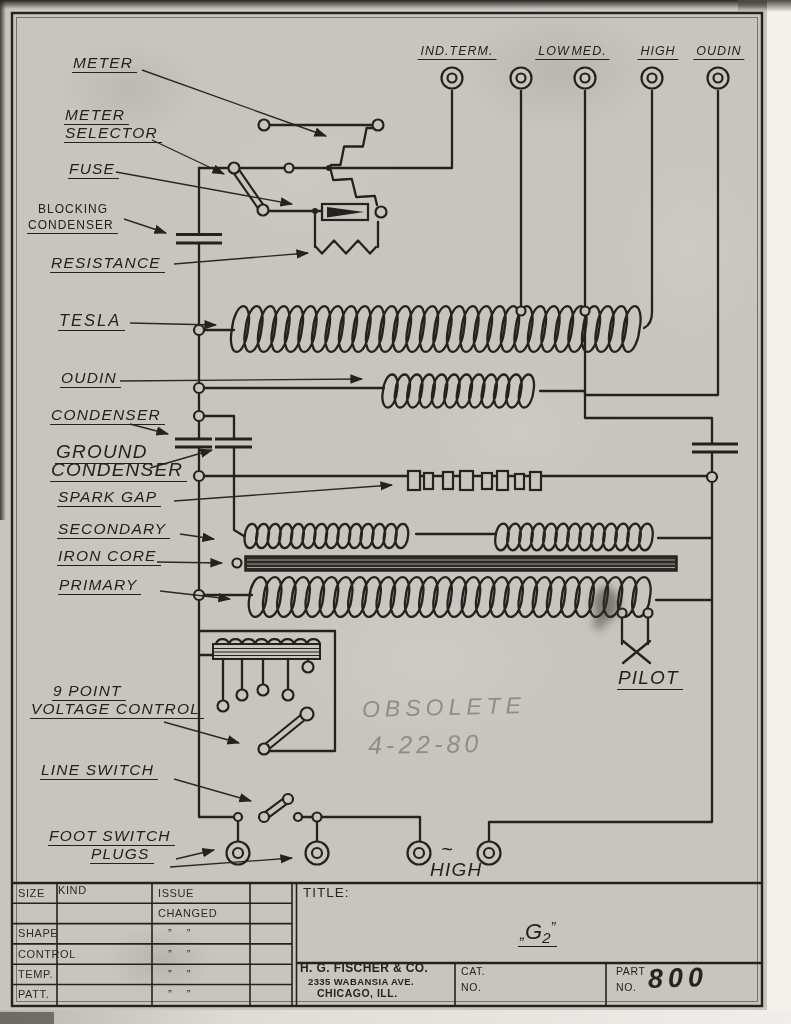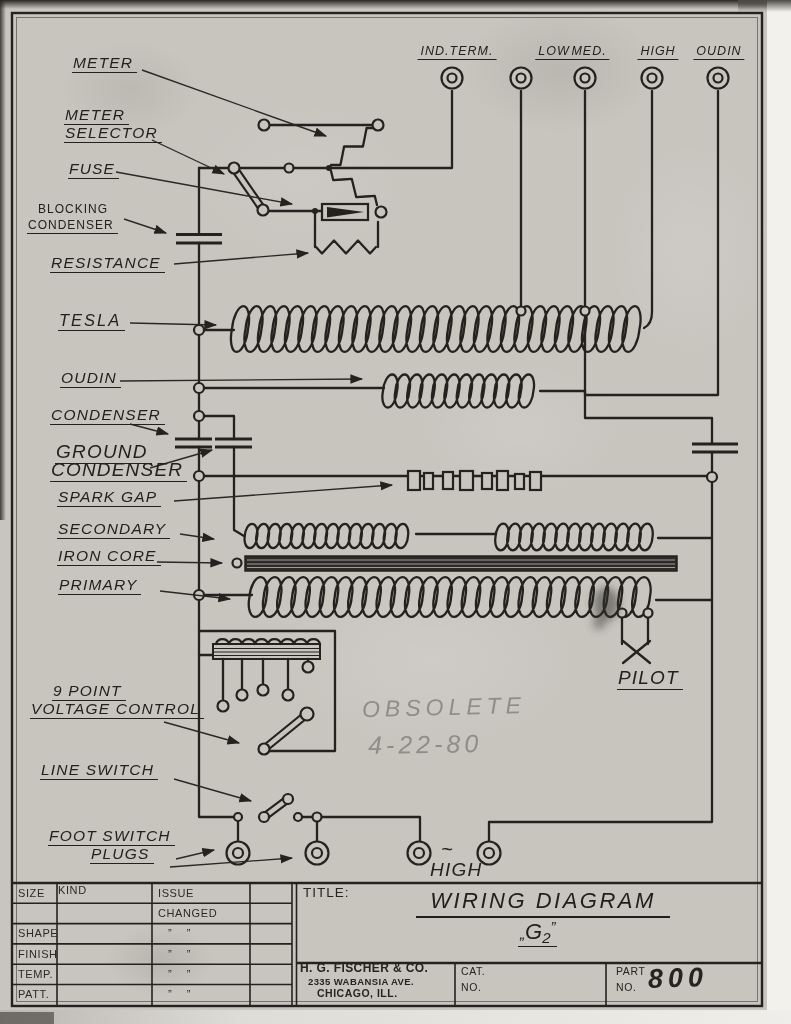--- a/index.html
+++ b/index.html
@@ -322,33 +322,32 @@
   <div class="term" style="left:589px;top:44px;">MED.</div>
   <div class="term" style="left:658px;top:44px;">HIGH</div>
   <div class="term" style="left:719px;top:44px;">OUDIN</div>
 
   <div class="pencil" style="left:362px;top:694px;font-size:23px;letter-spacing:5px;transform:rotate(-1.5deg);">OBSOLETE</div>
   <div class="pencil" style="left:368px;top:730px;font-size:25px;letter-spacing:4px;transform:rotate(-1deg);">4-22-80</div>
 
   <div class="tb tb-row" style="left:18px;top:887px;">SIZE</div>
   <div class="tb tb-row" style="left:18px;top:884px;padding-left:40px;">KIND</div>
   <div class="tb tb-row" style="left:18px;top:927px;">SHAPE</div>
-  <div class="tb tb-row" style="left:18px;top:948px;">FINISH</div>
+  <div class="tb tb-row" style="left:18px;top:948px;">CONTROL</div>
   <div class="tb tb-row" style="left:18px;top:968px;">TEMP.</div>
   <div class="tb tb-row" style="left:18px;top:988px;">PATT.</div>
 
   <div class="tb tb-row" style="left:158px;top:887px;">ISSUE</div>
   <div class="tb tb-row" style="left:158px;top:907px;">CHANGED</div>
   <div class="tb tb-row" style="left:168px;top:927px;letter-spacing:6px;">”  ”</div>
   <div class="tb tb-row" style="left:168px;top:948px;letter-spacing:6px;">”  ”</div>
   <div class="tb tb-row" style="left:168px;top:968px;letter-spacing:6px;">”  ”</div>
   <div class="tb tb-row" style="left:168px;top:988px;letter-spacing:6px;">”  ”</div>
 
   <div class="tb" style="left:303px;top:885px;font-size:13.5px;letter-spacing:1px;">TITLE:</div>
-  <div class="tb tb-big" style="left:416px;top:888px;width:254px;">WIRING DIAGRAM</div>
   <div class="tb tb-model" style="left:518px;top:919px;">
     <span style="font-size:15px;">„</span><span style="font-size:22px;">G</span><span style="font-size:15px;position:relative;top:4px;">2</span><span style="font-size:15px;position:relative;top:-7px;">”</span>
   </div>
 
   <div class="tb" style="left:300px;top:961px;font-size:12px;font-weight:700;letter-spacing:.4px;">H. G. FISCHER &amp; CO.</div>
   <div class="tb" style="left:308px;top:976px;font-size:9.5px;font-weight:700;letter-spacing:.4px;">2335 WABANSIA AVE.</div>
   <div class="tb" style="left:317px;top:987px;font-size:10.5px;font-weight:700;letter-spacing:.5px;">CHICAGO, ILL.</div>
 
   <div class="tb" style="left:461px;top:965px;font-size:10.5px;letter-spacing:.6px;">CAT.</div>
   <div class="tb" style="left:461px;top:981px;font-size:10.5px;letter-spacing:.6px;">NO.</div>

